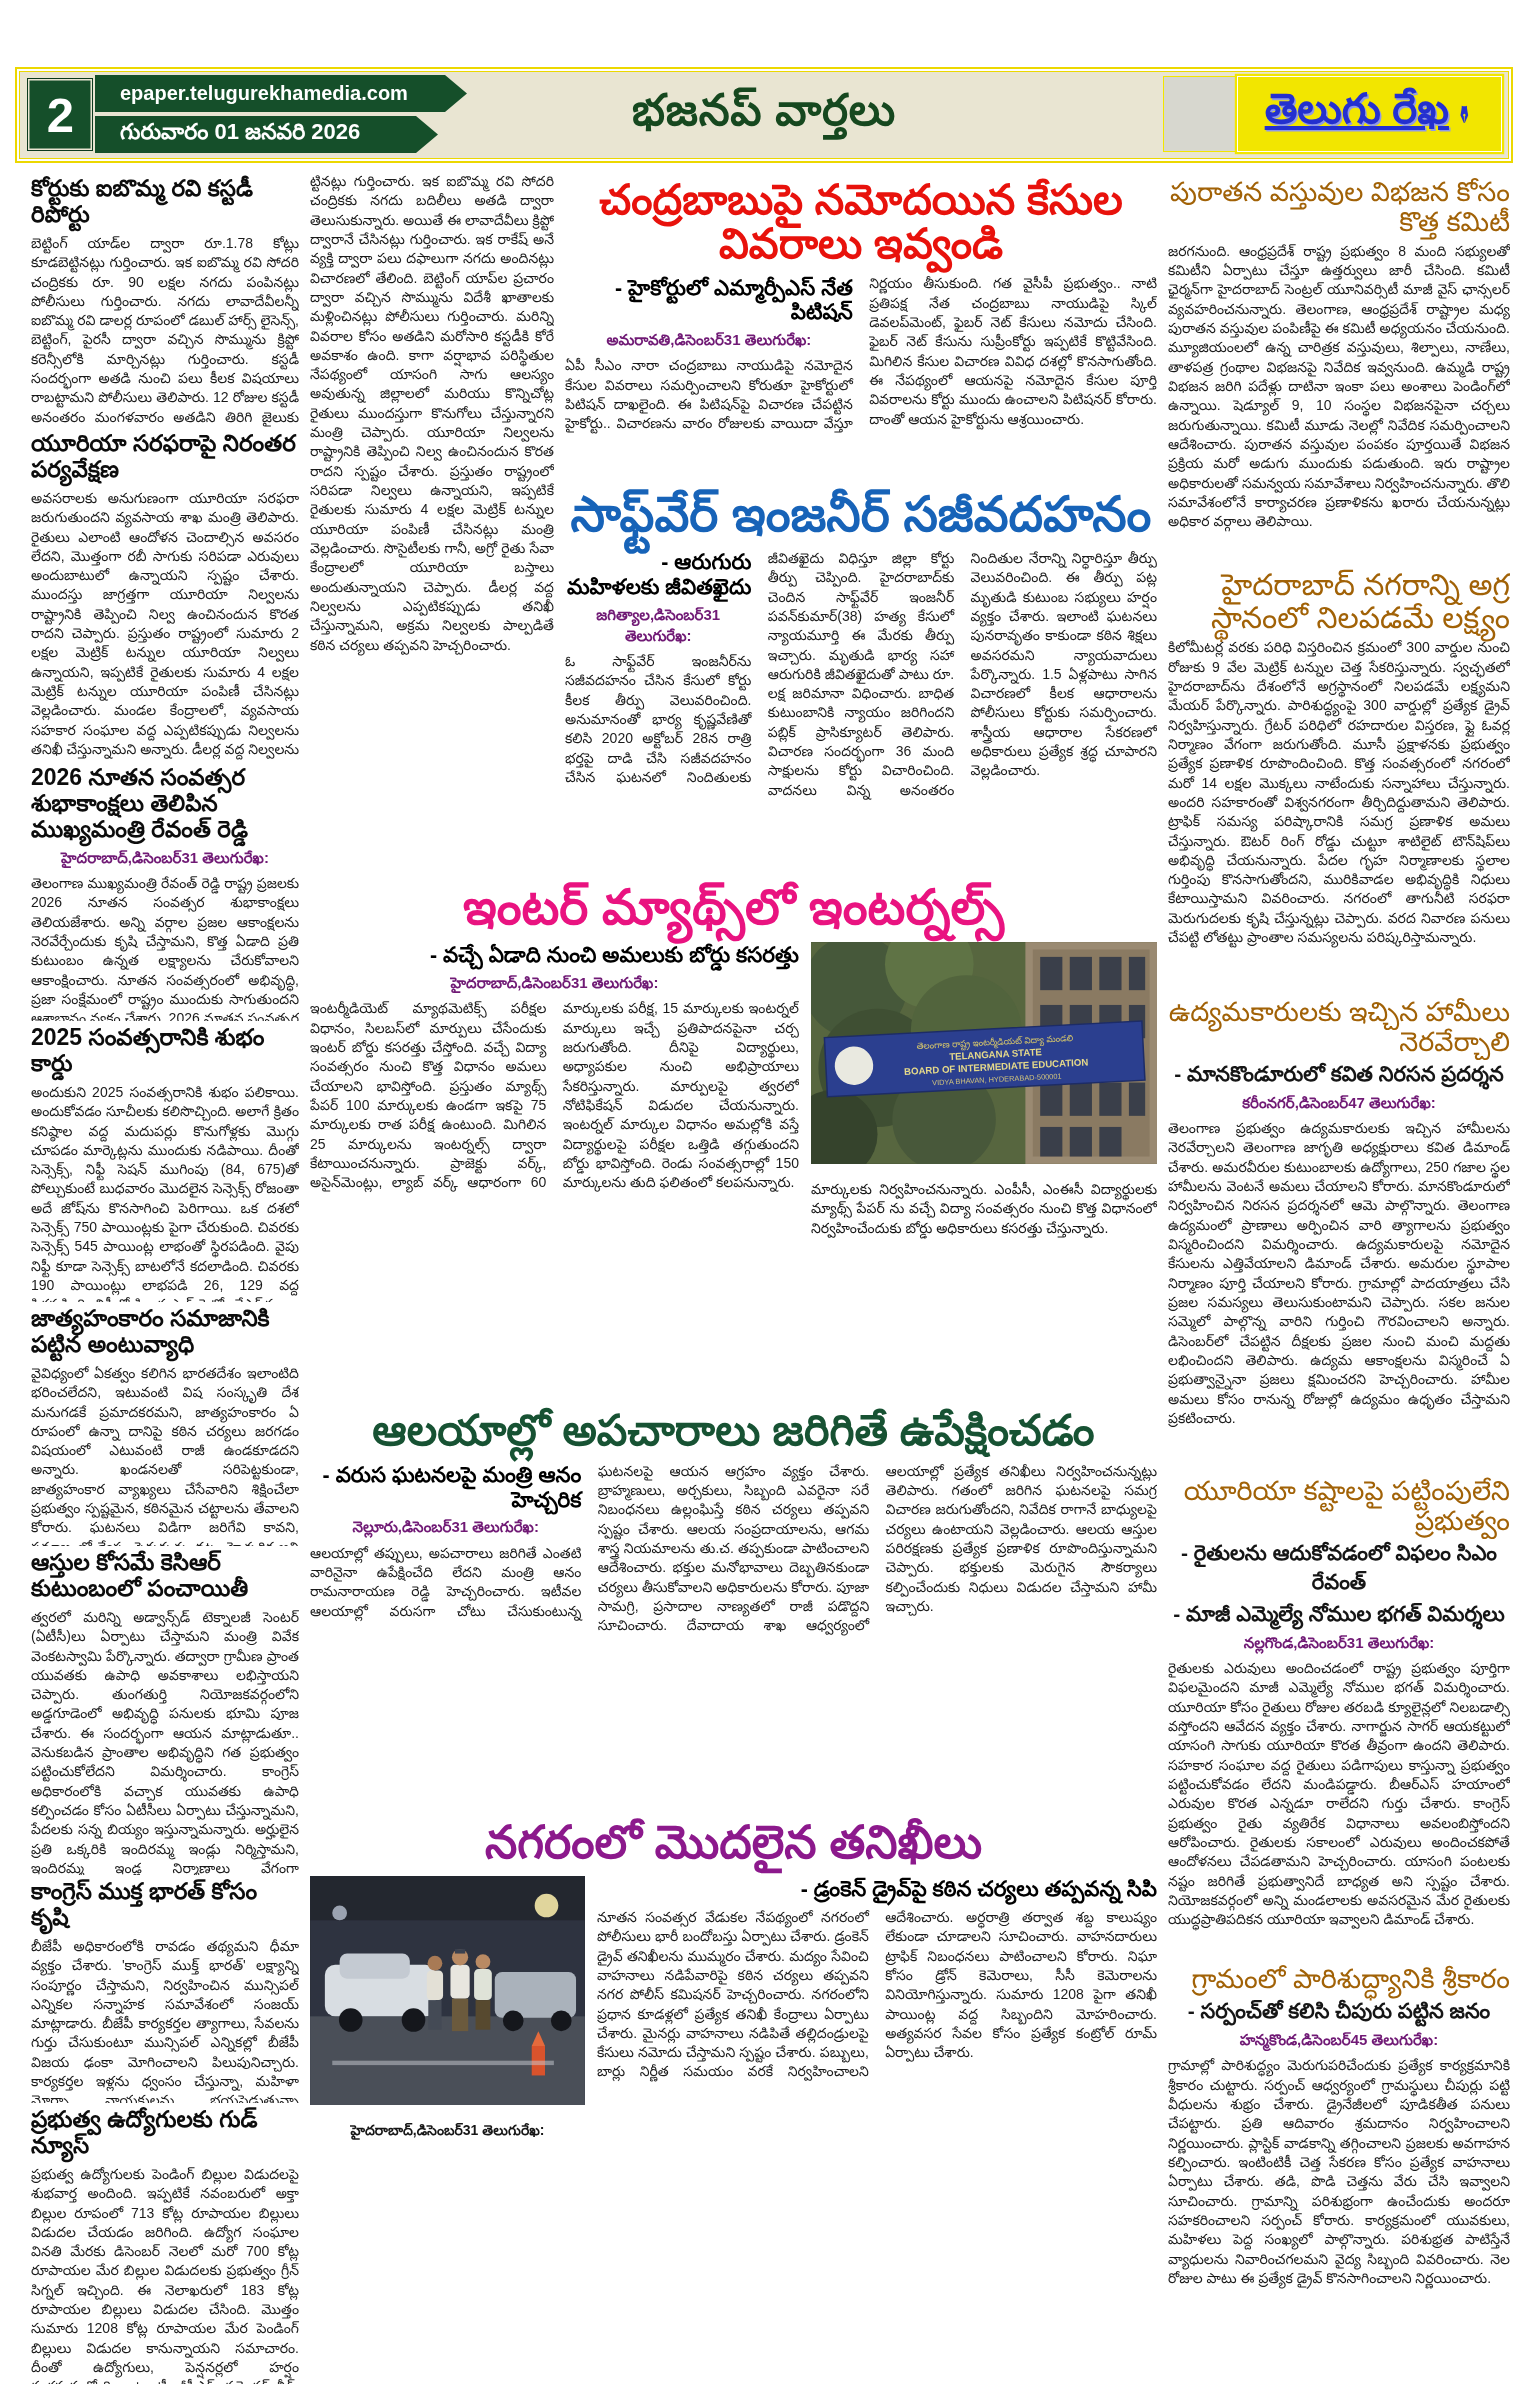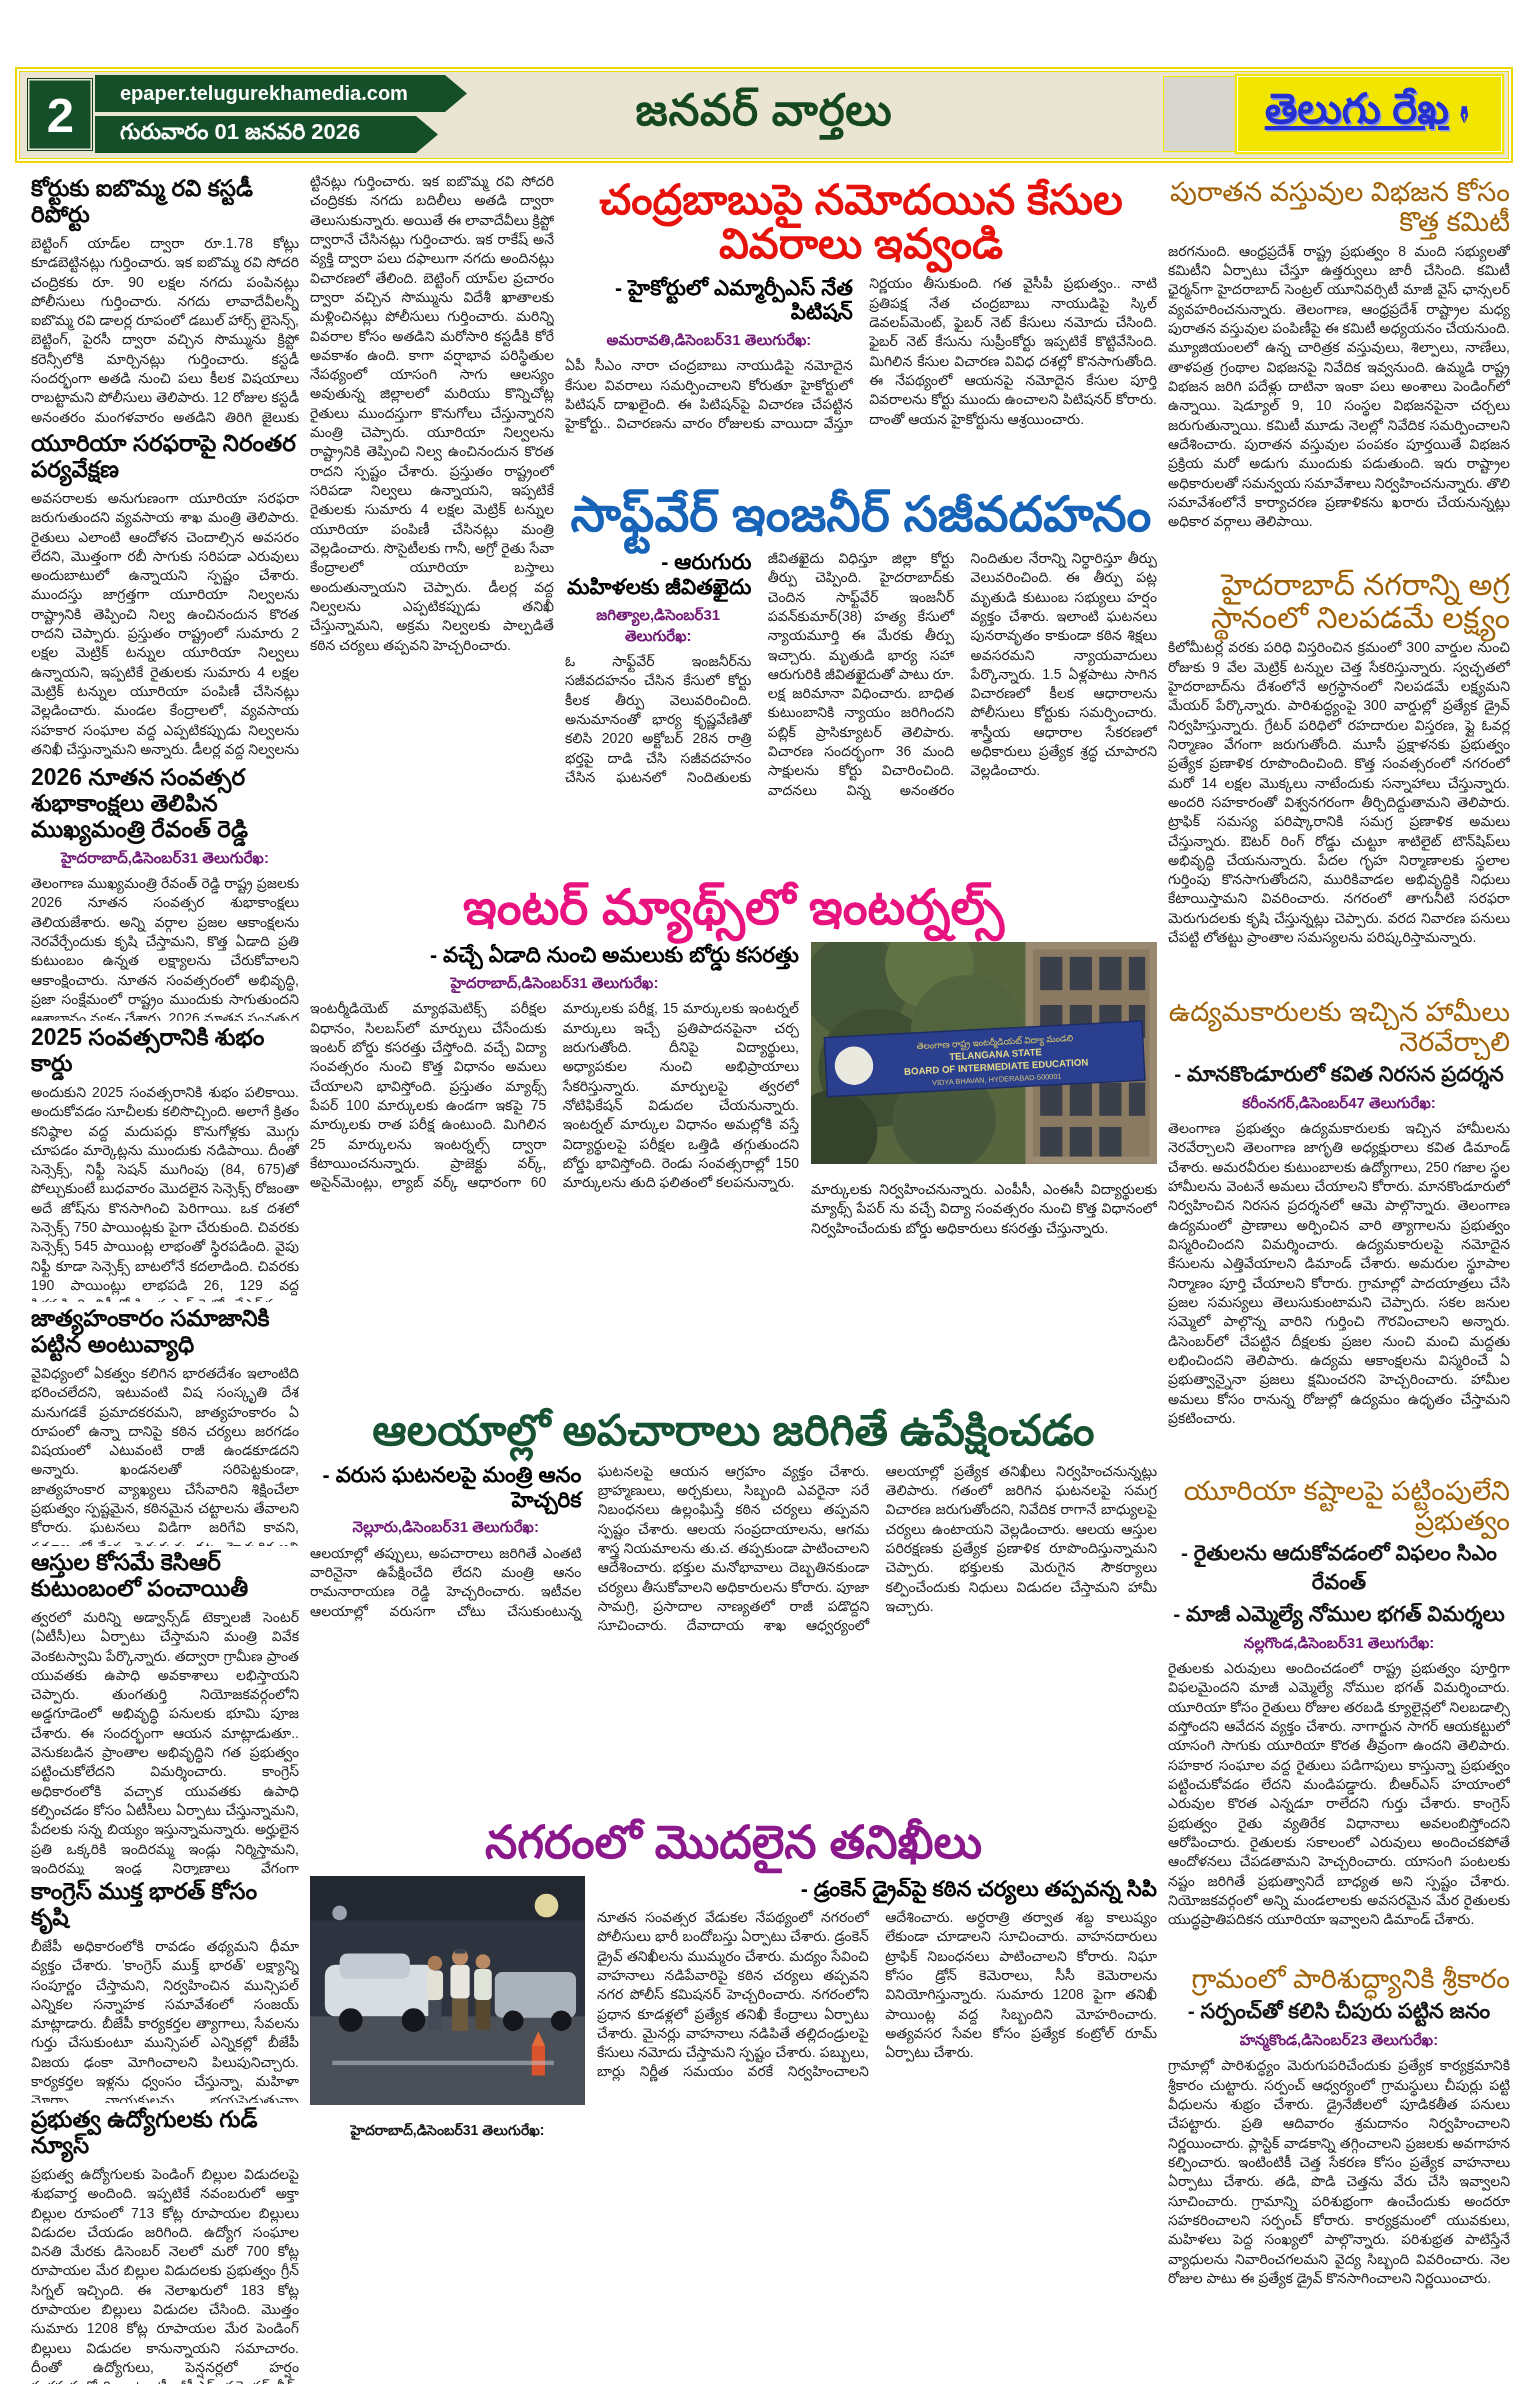--- a/index.html
+++ b/index.html
@@ -74,21 +74,21 @@
 <div class="header">
   <div class="pagenum">2</div>
   <div class="hdr-graybox" style="left:77px;top:3px;"></div>
   <div class="banner one">
     <span>epaper.telugurekhamedia.com</span>
   </div>
   <div class="banner two">
     <span>గురువారం 01 జనవరి 2026</span>
   </div>
   <div class="section-title">
-    <span>జనవర్ వార్తలు</span>
+    <span>భజనప్ వార్తలు</span>
   </div>
   <div class="brand-gray"></div>
   <div class="brand">
     <span class="t">తెలుగు రేఖ</span>
     <span class="nib">✒</span>
   </div>
 </div>
 
 <div class="content">
 
@@ -276,19 +276,19 @@
     <div class="art" style="height:488px">
       <div class="r-head">యూరియా కష్టాలపై పట్టింపులేని ప్రభుత్వం</div>
       <div class="r-by">- రైతులను ఆదుకోవడంలో విఫలం సిఎం రేవంత్</div>
       <div class="r-by">- మాజీ ఎమ్మెల్యే నోముల భగత్ విమర్శలు</div>
       <div class="dl">నల్లగొండ,డిసెంబర్31 తెలుగురేఖ:</div>
       <div class="body">రైతులకు ఎరువులు అందించడంలో రాష్ట్ర ప్రభుత్వం పూర్తిగా విఫలమైందని మాజీ ఎమ్మెల్యే నోముల భగత్ విమర్శించారు. యూరియా కోసం రైతులు రోజుల తరబడి క్యూలైన్లలో నిలబడాల్సి వస్తోందని ఆవేదన వ్యక్తం చేశారు. నాగార్జున సాగర్ ఆయకట్టులో యాసంగి సాగుకు యూరియా కొరత తీవ్రంగా ఉందని తెలిపారు. సహకార సంఘాల వద్ద రైతులు పడిగాపులు కాస్తున్నా ప్రభుత్వం పట్టించుకోవడం లేదని మండిపడ్డారు. బీఆర్ఎస్ హయాంలో ఎరువుల కొరత ఎన్నడూ రాలేదని గుర్తు చేశారు. కాంగ్రెస్ ప్రభుత్వం రైతు వ్యతిరేక విధానాలు అవలంబిస్తోందని ఆరోపించారు. రైతులకు సకాలంలో ఎరువులు అందించకపోతే ఆందోళనలు చేపడతామని హెచ్చరించారు. యాసంగి పంటలకు నష్టం జరిగితే ప్రభుత్వానిదే బాధ్యత అని స్పష్టం చేశారు. నియోజకవర్గంలో అన్ని మండలాలకు అవసరమైన మేర రైతులకు యుద్ధప్రాతిపదికన యూరియా ఇవ్వాలని డిమాండ్ చేశారు.</div>
     </div>
     <div class="art" style="height:414px">
       <div class="r-head">గ్రామంలో పారిశుద్ధ్యానికి శ్రీకారం</div>
       <div class="r-by">- సర్పంచ్‌తో కలిసి చీపురు పట్టిన జనం</div>
-      <div class="dl">హన్మకొండ,డిసెంబర్23 తెలుగురేఖ:</div>
+      <div class="dl">హన్మకొండ,డిసెంబర్45 తెలుగురేఖ:</div>
       <div class="body">గ్రామాల్లో పారిశుద్ధ్యం మెరుగుపరిచేందుకు ప్రత్యేక కార్యక్రమానికి శ్రీకారం చుట్టారు. సర్పంచ్ ఆధ్వర్యంలో గ్రామస్థులు చీపుర్లు పట్టి వీధులను శుభ్రం చేశారు. డ్రైనేజీలలో పూడికతీత పనులు చేపట్టారు. ప్రతి ఆదివారం శ్రమదానం నిర్వహించాలని నిర్ణయించారు. ప్లాస్టిక్ వాడకాన్ని తగ్గించాలని ప్రజలకు అవగాహన కల్పించారు. ఇంటింటికీ చెత్త సేకరణ కోసం ప్రత్యేక వాహనాలు ఏర్పాటు చేశారు. తడి, పొడి చెత్తను వేరు చేసి ఇవ్వాలని సూచించారు. గ్రామాన్ని పరిశుభ్రంగా ఉంచేందుకు అందరూ సహకరించాలని సర్పంచ్ కోరారు. కార్యక్రమంలో యువకులు, మహిళలు పెద్ద సంఖ్యలో పాల్గొన్నారు. పరిశుభ్రత పాటిస్తేనే వ్యాధులను నివారించగలమని వైద్య సిబ్బంది వివరించారు. నెల రోజుల పాటు ఈ ప్రత్యేక డ్రైవ్ కొనసాగించాలని నిర్ణయించారు.</div>
     </div>
   </div>
 
 </div>
 
 
 </body></html>

